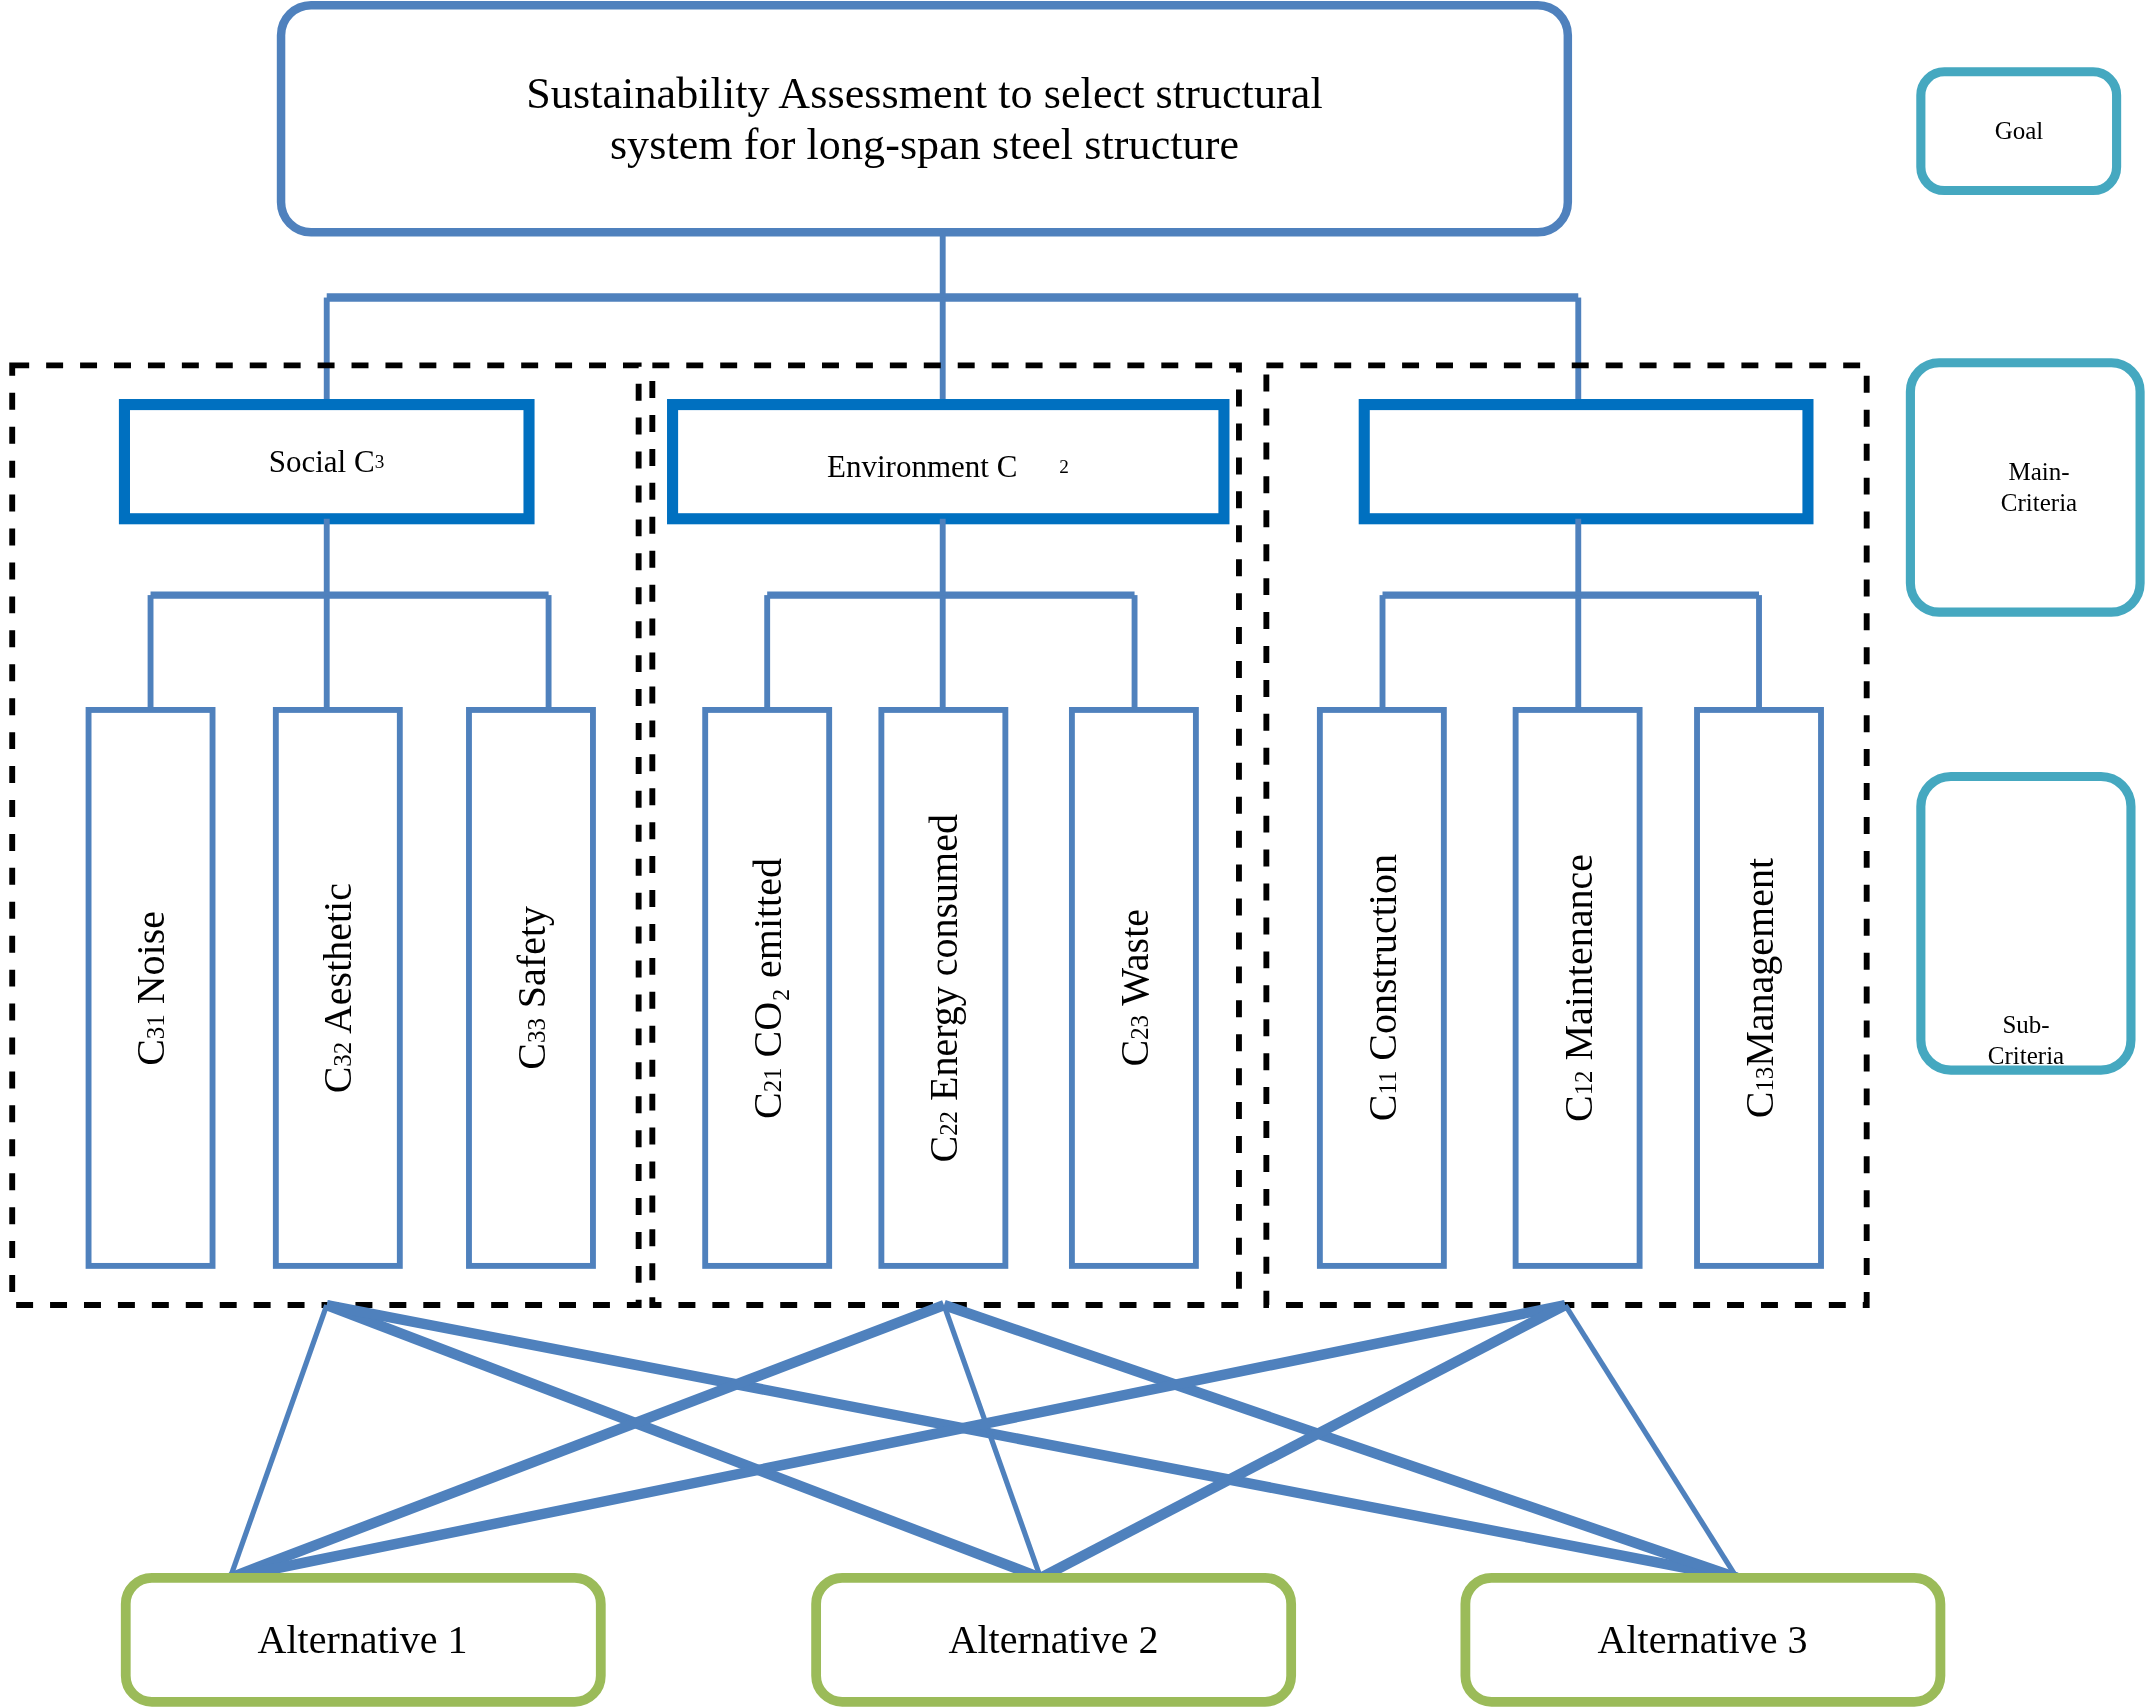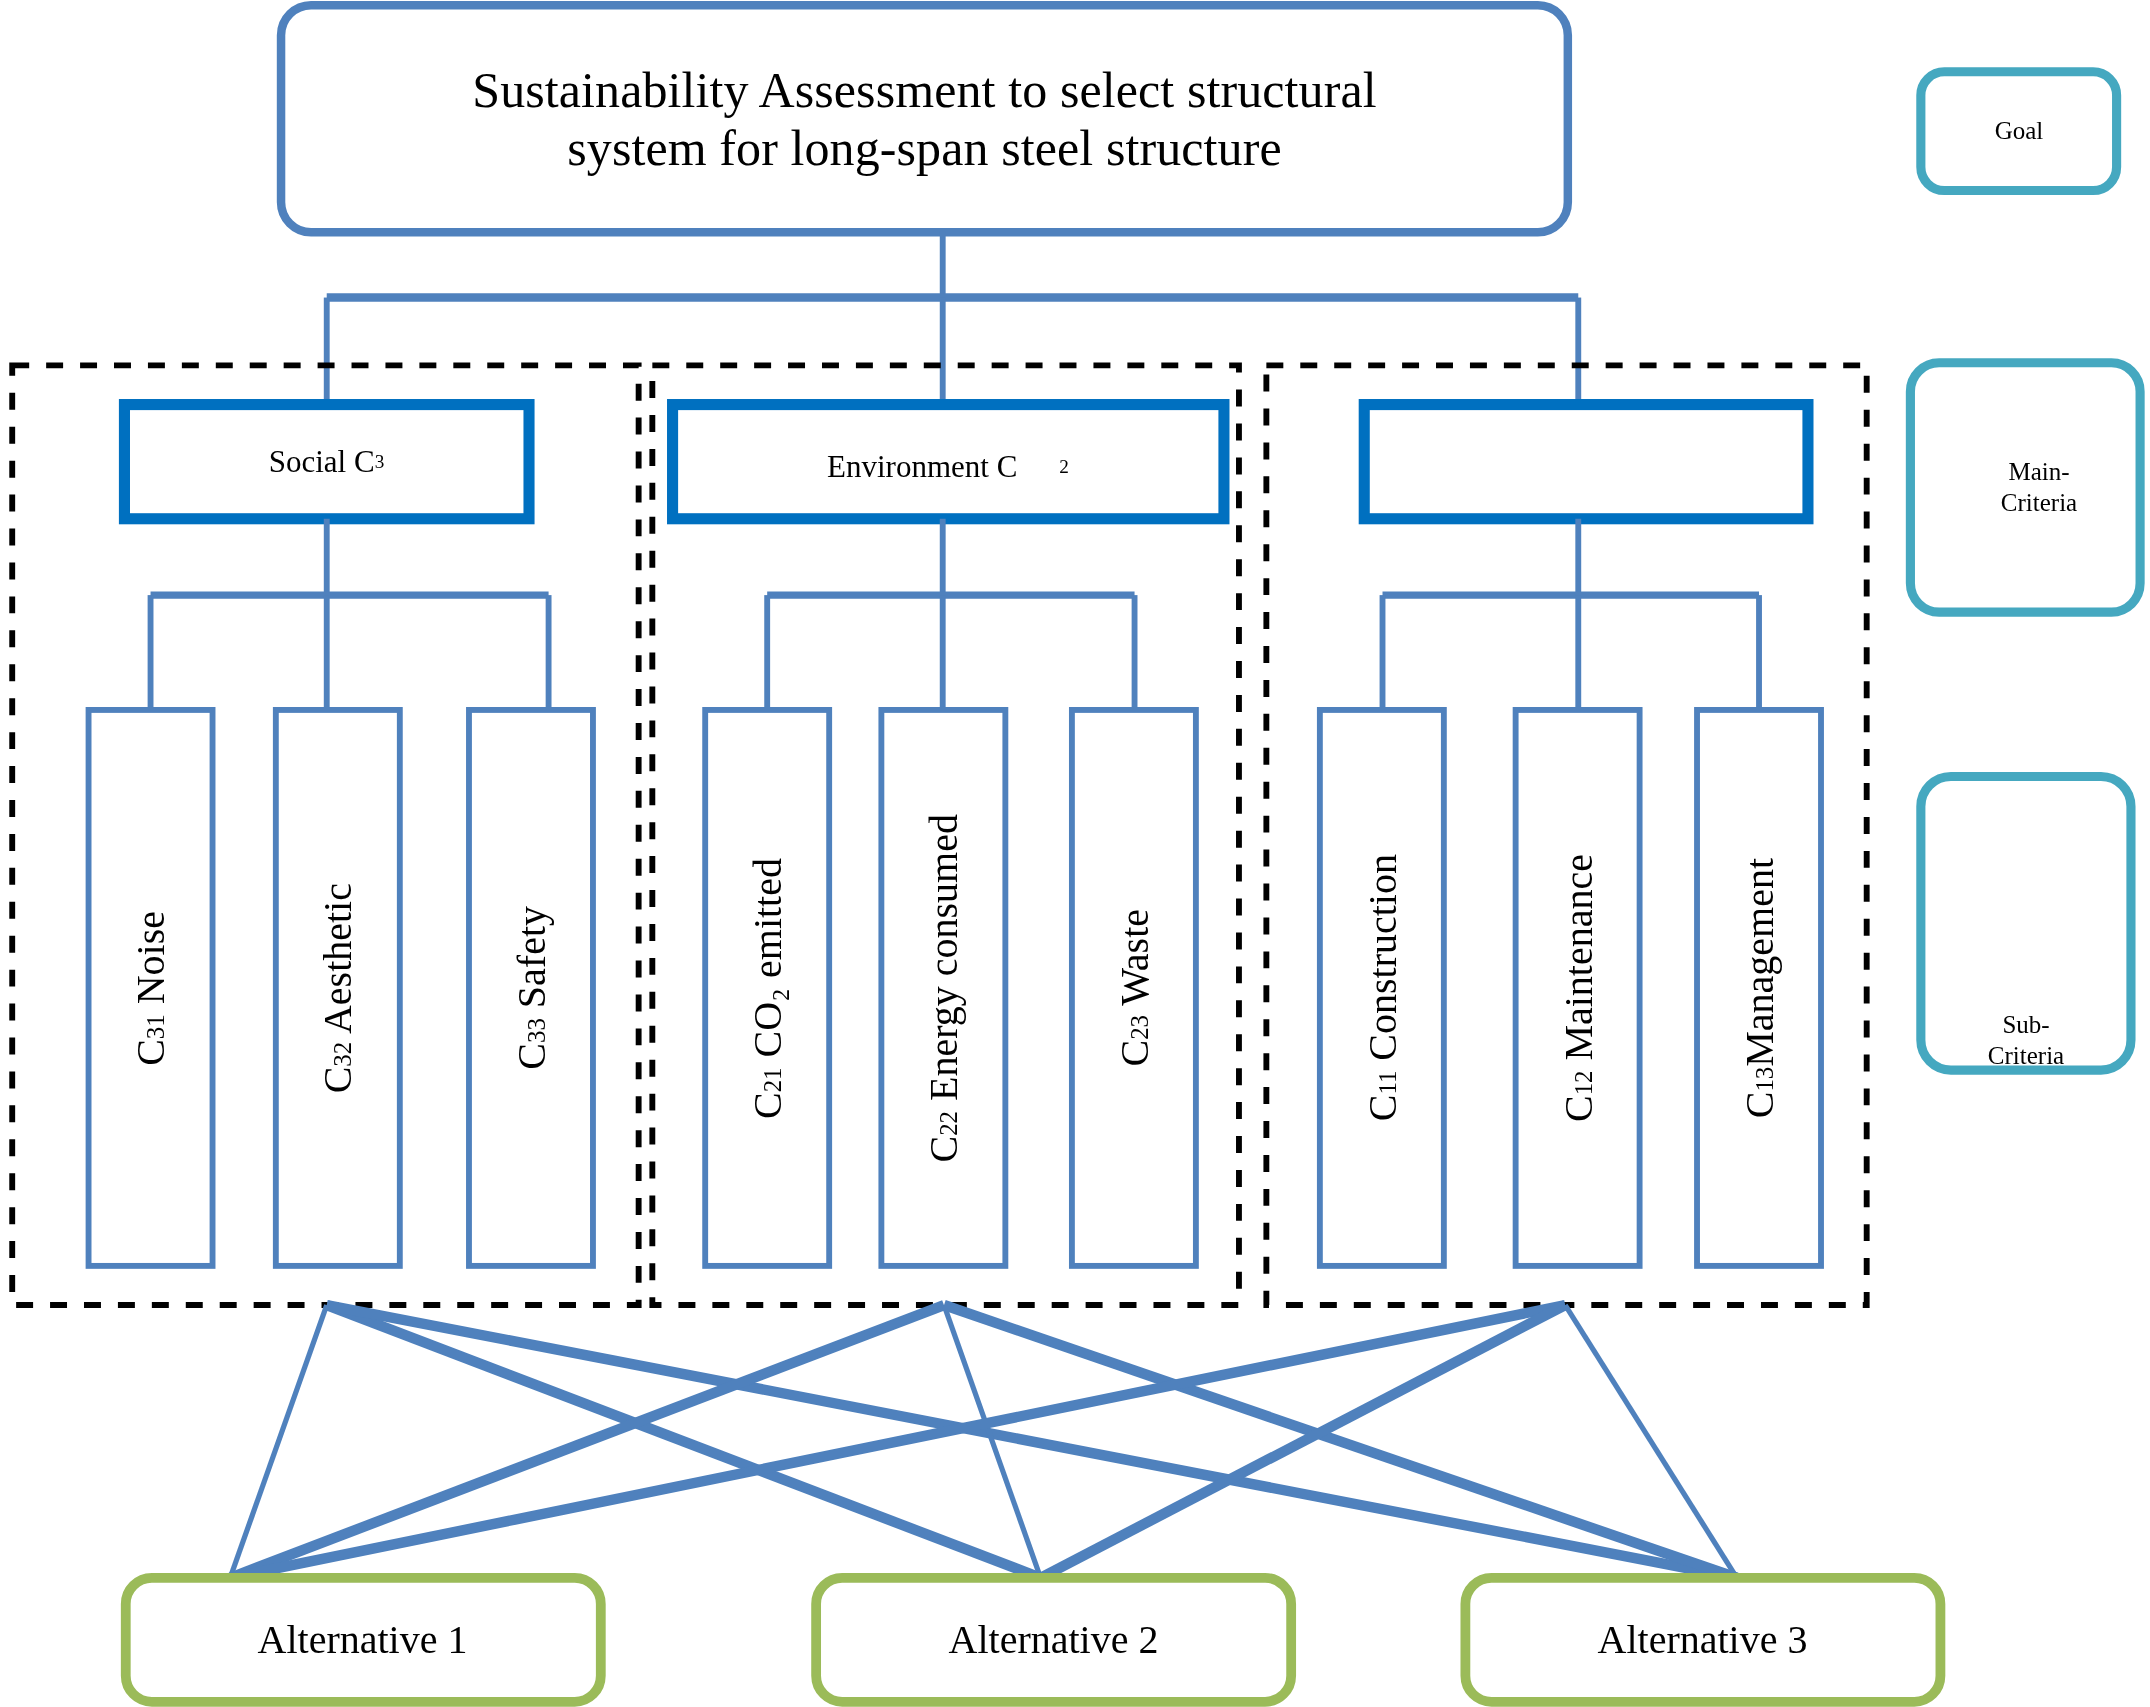--- a/index.html
+++ b/index.html
@@ -28,21 +28,21 @@
     align-items: center;
     justify-content: center;
     text-align: center;
     color: #000000;
     font-family: "Liberation Serif", "DejaVu Serif", serif;
     line-height: 1.16;
     pointer-events: none;
     white-space: pre;
   }
   .goal-text {
-    font-size: 50px;
+    font-size: 44px;
     letter-spacing: 0.1px;
   }
   .main-text {
     font-size: 31px;
   }
   .sub-text {
     font-size: 40px;
     writing-mode: vertical-rl;
     transform: rotate(180deg);
     white-space: nowrap;

